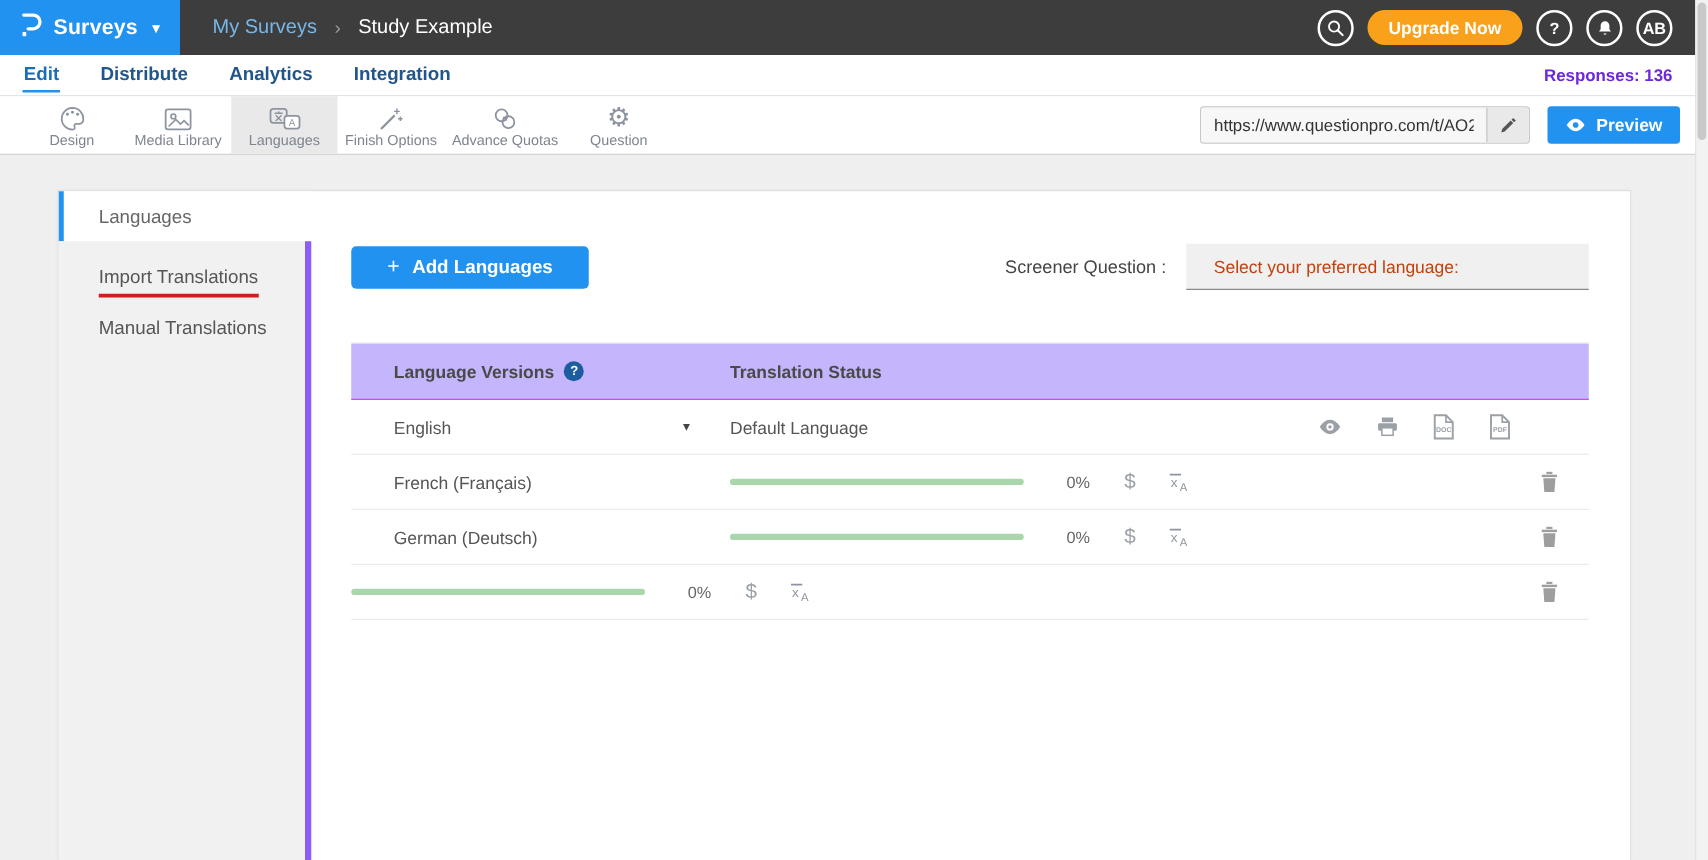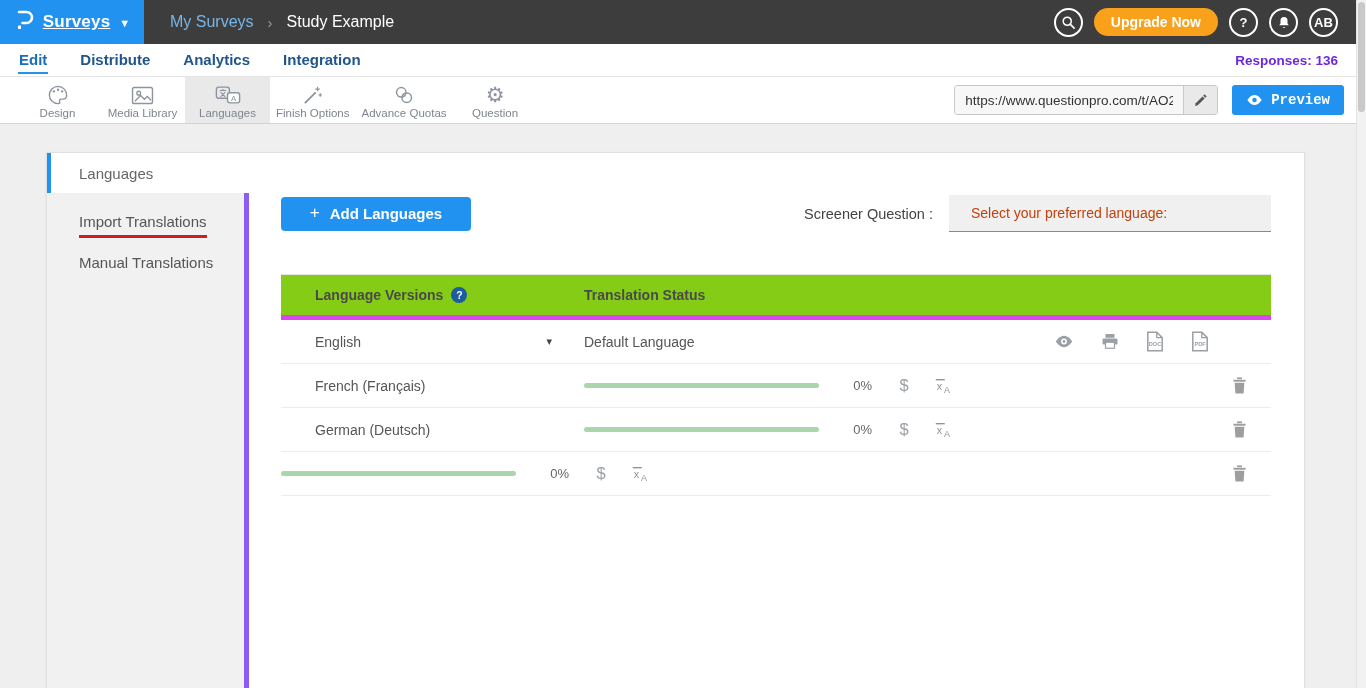--- a/index.html
+++ b/index.html
@@ -4,21 +4,21 @@
 <style>
   * { margin:0; padding:0; box-sizing:border-box; }
   html,body { width:1366px; height:688px; overflow:hidden; background:#efefef;
               font-family:"Liberation Sans", sans-serif; }
 
   
   .topbar { height:44px; background:#3d3d3d; display:flex; align-items:stretch; position:relative; }
   .brand { width:144px; background:#2192ef; color:#fff; display:flex; align-items:center;
            justify-content:center; gap:9px; cursor:pointer; }
   .brand .logo-svg { display:block; }
-  .brand .product { font-size:17px; font-weight:700; letter-spacing:.2px;text-decoration:underline; }
+  .brand .product { font-size:17px; font-weight:700; letter-spacing:.2px; }
   .brand .caret { font-size:11px; margin-top:2px; }
   .crumbs { display:flex; align-items:center; gap:14px; padding-left:26px; color:#fff; font-size:16px; }
   .crumb-parent { color:#76b7e9; cursor:pointer; }
   .crumb-sep { color:#9a9a9a; font-size:15px; }
   .top-right { position:absolute; right:28px; top:0; height:44px; display:flex; align-items:center; gap:11px; }
   .circle-btn { width:29px; height:29px; border-radius:50%; border:2px solid #fff; background:transparent;
                 color:#fff; display:flex; align-items:center; justify-content:center; cursor:pointer;
                 font-weight:700; font-size:13px; }
   .upgrade-btn { background:#f9a11b; border:none; color:#fff; font-weight:700; font-size:14px;
                  padding:6px 17px; border-radius:15px; cursor:pointer; font-family:inherit; }
@@ -42,21 +42,21 @@
   .gear-glyph { font-size:21px; line-height:20px; color:#8d94a0; }
   .toolbar-right { position:absolute; right:22px; top:8px; display:flex; align-items:center; gap:14px; }
   .url-group { display:flex; align-items:stretch; height:30px; border:1px solid #c8c8c8; border-radius:3px;
                overflow:hidden; background:#fff; }
   .url-input { border:none; outline:none; width:228px; padding:0 10px; font-size:13.5px; color:#333;
                font-family:inherit; background:#f7f7f7; }
   .url-edit-btn { width:34px; background:#e9e9e9; border:none; border-left:1px solid #c8c8c8;
                   display:flex; align-items:center; justify-content:center; cursor:pointer; }
   .preview-btn { height:30px; background:#2192ef; color:#fff; border:none; border-radius:3px;
                  font-size:14px; font-weight:700; padding:0 14px; display:flex; align-items:center;
-                 gap:8px; cursor:pointer; font-family:Liberation Mono, monospace; }
+                 gap:8px; cursor:pointer; font-family:Liberation Sans, sans-serif; }
 
   
   .page { height:564px; padding-top:28px; }
   .card { margin-left:46px; width:1259px; height:536px; background:#fff; border:1px solid #e0e0e0;
           border-bottom:none; box-shadow:0 1px 3px rgba(0,0,0,.06); display:flex; }
   .side-col { width:202px; display:flex; flex-direction:column; flex-shrink:0; }
   .side-title { height:40px; background:#fff; border-left:4px solid #2192ef; display:flex;
                 align-items:center; padding-left:28px; font-size:15px; color:#666; }
   .side-rest { flex:1; background:#f1f1f1; border-right:5px solid #8b5cf6; padding:20px 0 0 32px; }
   .side-item { display:block; font-size:15px; color:#555; margin-bottom:22px; cursor:pointer; width:max-content; }
@@ -69,21 +69,21 @@
              gap:10px; cursor:pointer; font-family:inherit; }
   .add-btn .plus { font-size:17px; font-weight:400; margin-top:-1px; }
   .screener { display:flex; align-items:center; gap:16px; }
   .screener-label { font-size:14.5px; color:#444; }
   .screener-select { width:322px; height:37px; background:#f0f0f0; border:none;
                      border-bottom:1px solid #8a8a8a; font-size:14px; color:#c2410c; display:flex;
                      align-items:center; padding:0 22px; cursor:pointer; }
 
   
   .lang-table { margin-top:42px; border-top:1px solid #e5e5e5; }
-  .thead { display:flex; align-items:center; height:45px; background:#84cc16; border-bottom:5px solid #d946ef; }
+  .thead { display:flex; align-items:center; height:45px; background:#c4b5fd; border-bottom:1px solid #d946ef; }
   .th { font-size:14px; font-weight:700; color:#4a4a4a; }
   .col-name { width:303px; padding-left:34px; display:flex; align-items:center; flex-shrink:0; }
   .col-status { flex:1; display:flex; align-items:center; }
   .help-dot { width:16px; height:16px; border-radius:50%; background:#1d5c9e; color:#fff; font-size:10.5px;
               font-weight:700; display:inline-flex; align-items:center; justify-content:center;
               margin-left:8px; cursor:pointer; }
   .trow { display:flex; align-items:center; height:44px; border-bottom:1px solid #ececec; }
   .lang-name { font-size:14px; color:#555; }
   .name-caret { margin-left:auto; margin-right:32px; font-size:11px; color:#444; cursor:pointer; }
   .status-text { font-size:14px; color:#555; }

